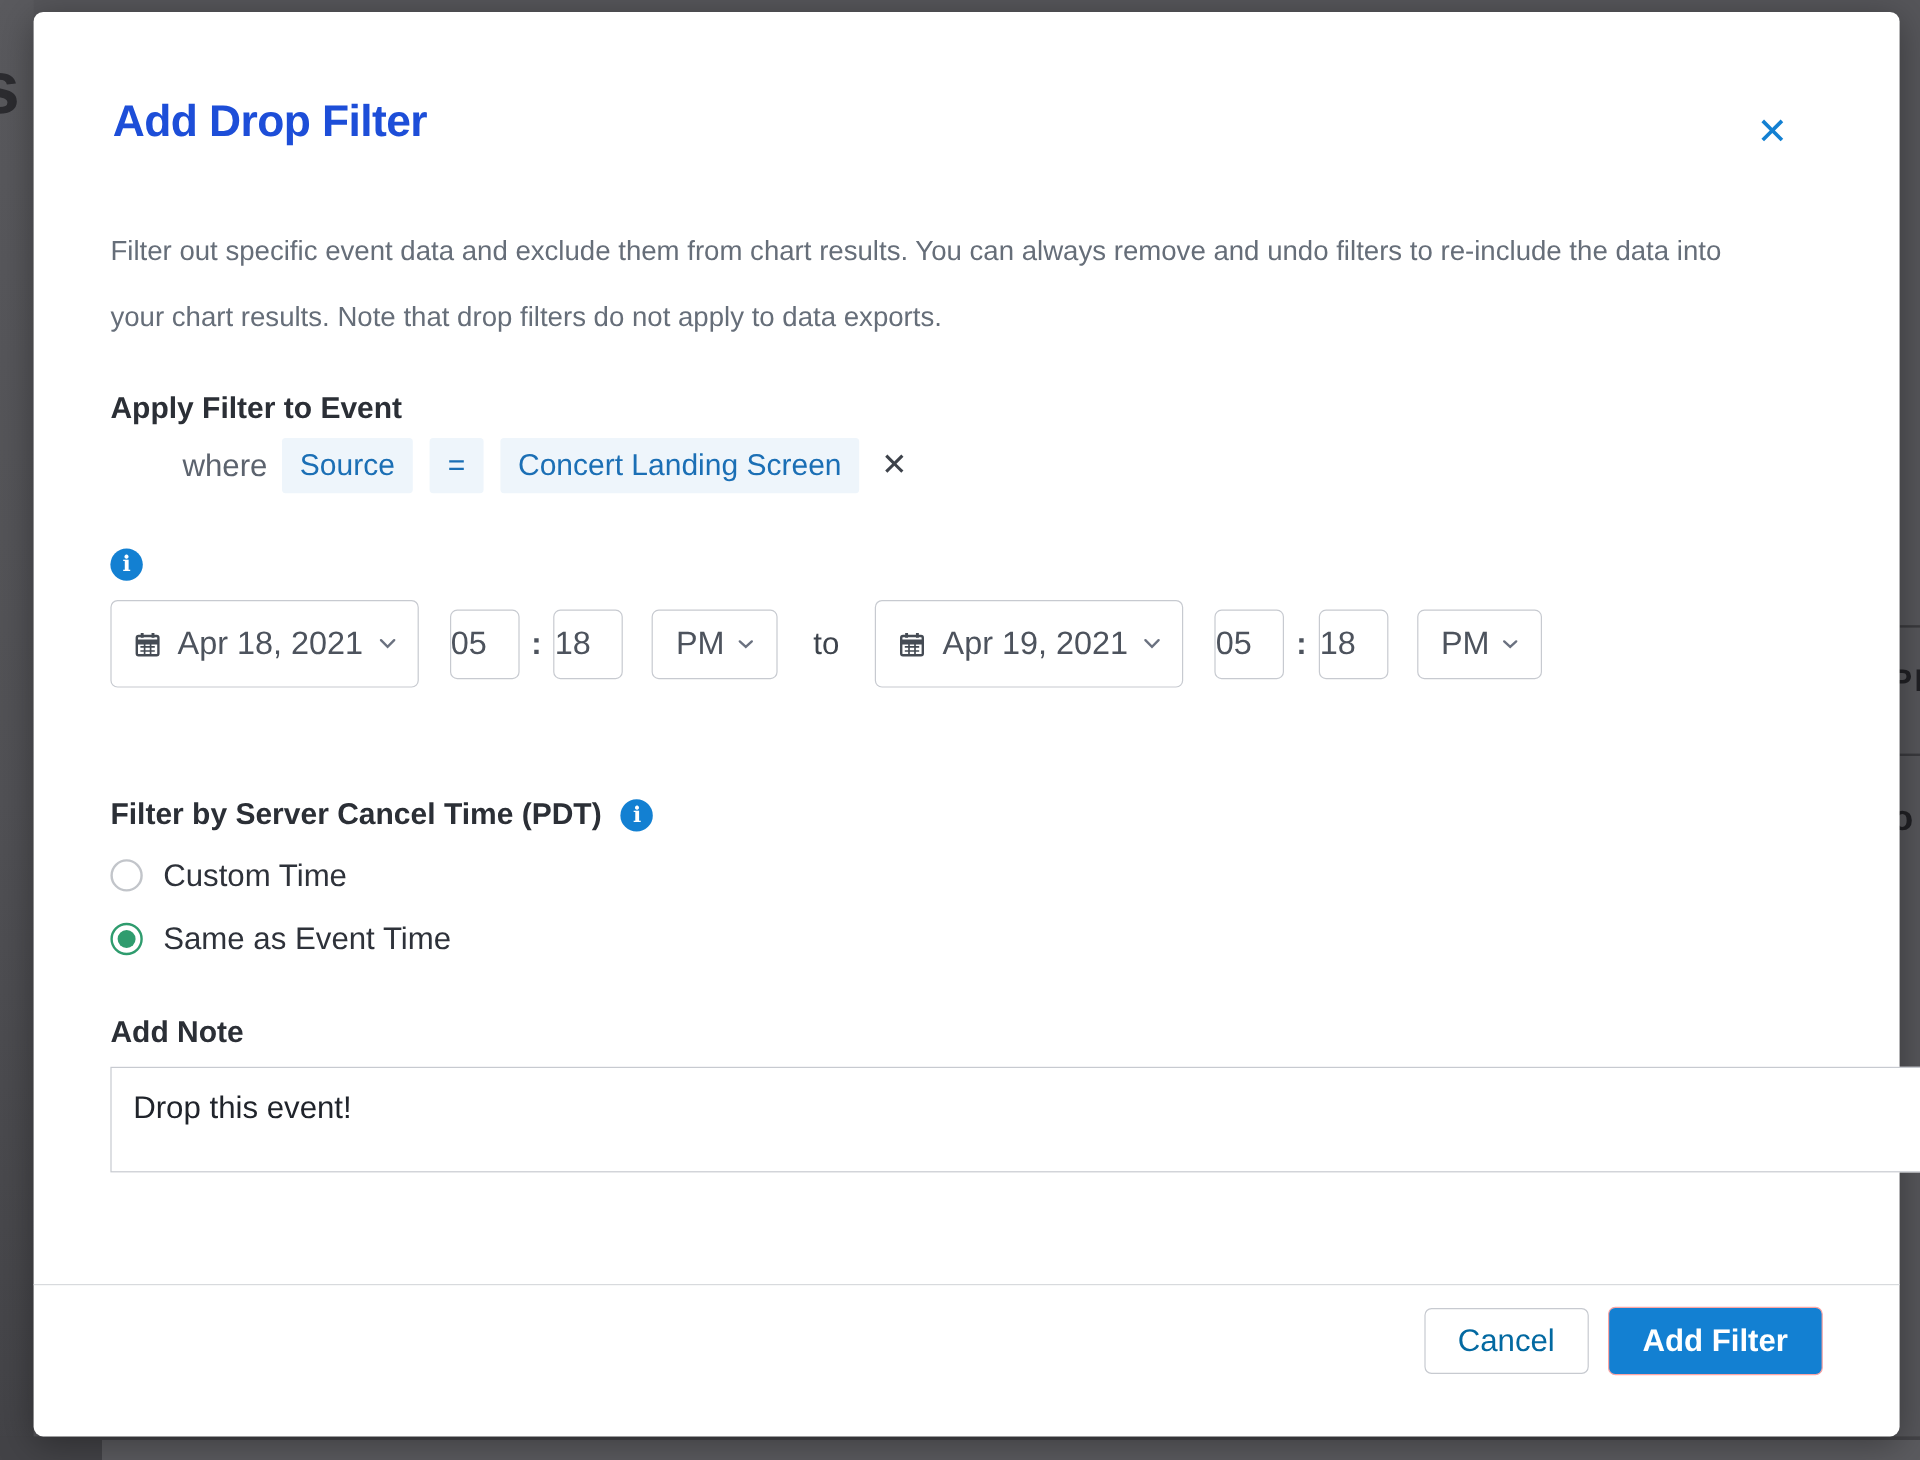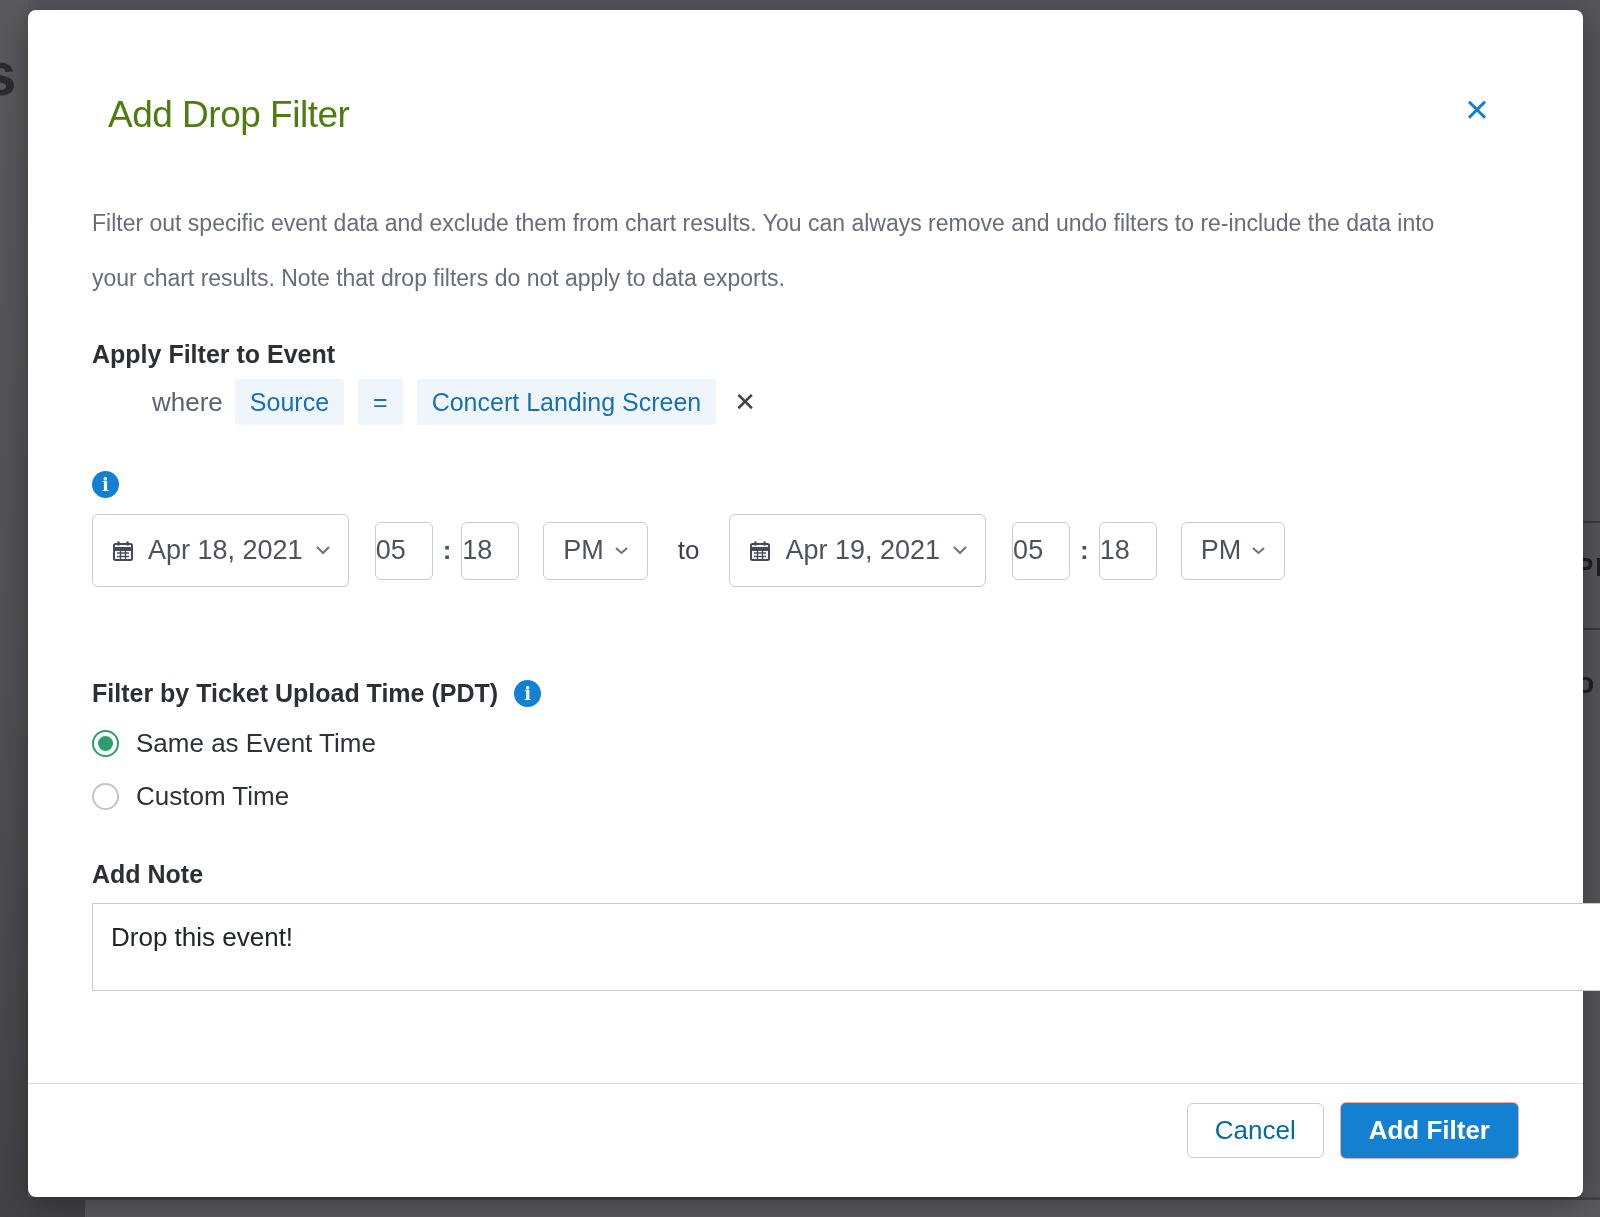--- a/index.html
+++ b/index.html
@@ -25,21 +25,21 @@
   .modal{
     position:absolute;left:28px;top:10px;width:1555px;height:1187px;z-index:2;
     background:#ffffff;border-radius:8px;box-shadow:0 6px 30px rgba(0,0,0,.35);
     box-sizing:border-box;padding:68px 64px 0;
   }
   .close-btn{
     position:absolute;top:78px;right:84px;width:44px;height:44px;border:none;background:none;
     color:#1380d2;font-size:31px;font-weight:700;cursor:pointer;line-height:44px;text-align:center;
     font-family:"DejaVu Sans",sans-serif;padding:0;
   }
-  h1.title{margin:16px;font-size:37px;font-weight:400;color:#4d7c0f;letter-spacing:-.5px;}
+  h1.title{margin:2px;font-size:37px;font-weight:700;color:#1d4ed8;letter-spacing:-.5px;}
   p.desc{margin:60px 0 0;width:1352px;font-size:23px;line-height:55px;color:#666e79;}
 
   h2.sec-heading{margin:0;font-size:25px;font-weight:700;color:#2b2f36;display:inline-block;}
   .sec-head-row{display:flex;align-items:center;gap:16px;}
 
   
   .chip{
     display:inline-block;background:#eef5fb;color:#1b6fb5;font-size:25px;
     padding:9px 15px;border-radius:3px;cursor:pointer;line-height:28px;
   }
@@ -223,31 +223,31 @@
           <svg width="13" height="8" viewBox="0 0 13 8">
               <path d="M1.5 1.5 L6.5 6 L11.5 1.5" fill="none" stroke="#6b7280" stroke-width="2" stroke-linecap="round"></path>
             </svg>
         </span>
       </div>
     </div>
   </div>
 
   <div class="server-sec">
     <div class="sec-head-row">
-      <h2 class="sec-heading">Filter by Ticket Upload Time (PDT)</h2>
+      <h2 class="sec-heading">Filter by Server Cancel Time (PDT)</h2>
       <span class="info-icon">i</span>
+    </div>
+    <div class="radio-row">
+      <span class="radio-circle"></span>
+      <span class="radio-label">Custom Time</span>
     </div>
     <div class="radio-row checked">
       <span class="radio-circle"></span>
       <span class="radio-label">Same as Event Time</span>
     </div>
-    <div class="radio-row">
-      <span class="radio-circle"></span>
-      <span class="radio-label">Custom Time</span>
-    </div>
   </div>
 
   <div class="note-sec">
     <h2 class="sec-heading">Add Note</h2>
     <textarea class="note-textarea" style="">Drop this event!</textarea>
   </div>
 
   <hr class="footer-divider">
 
   <div class="footer">

